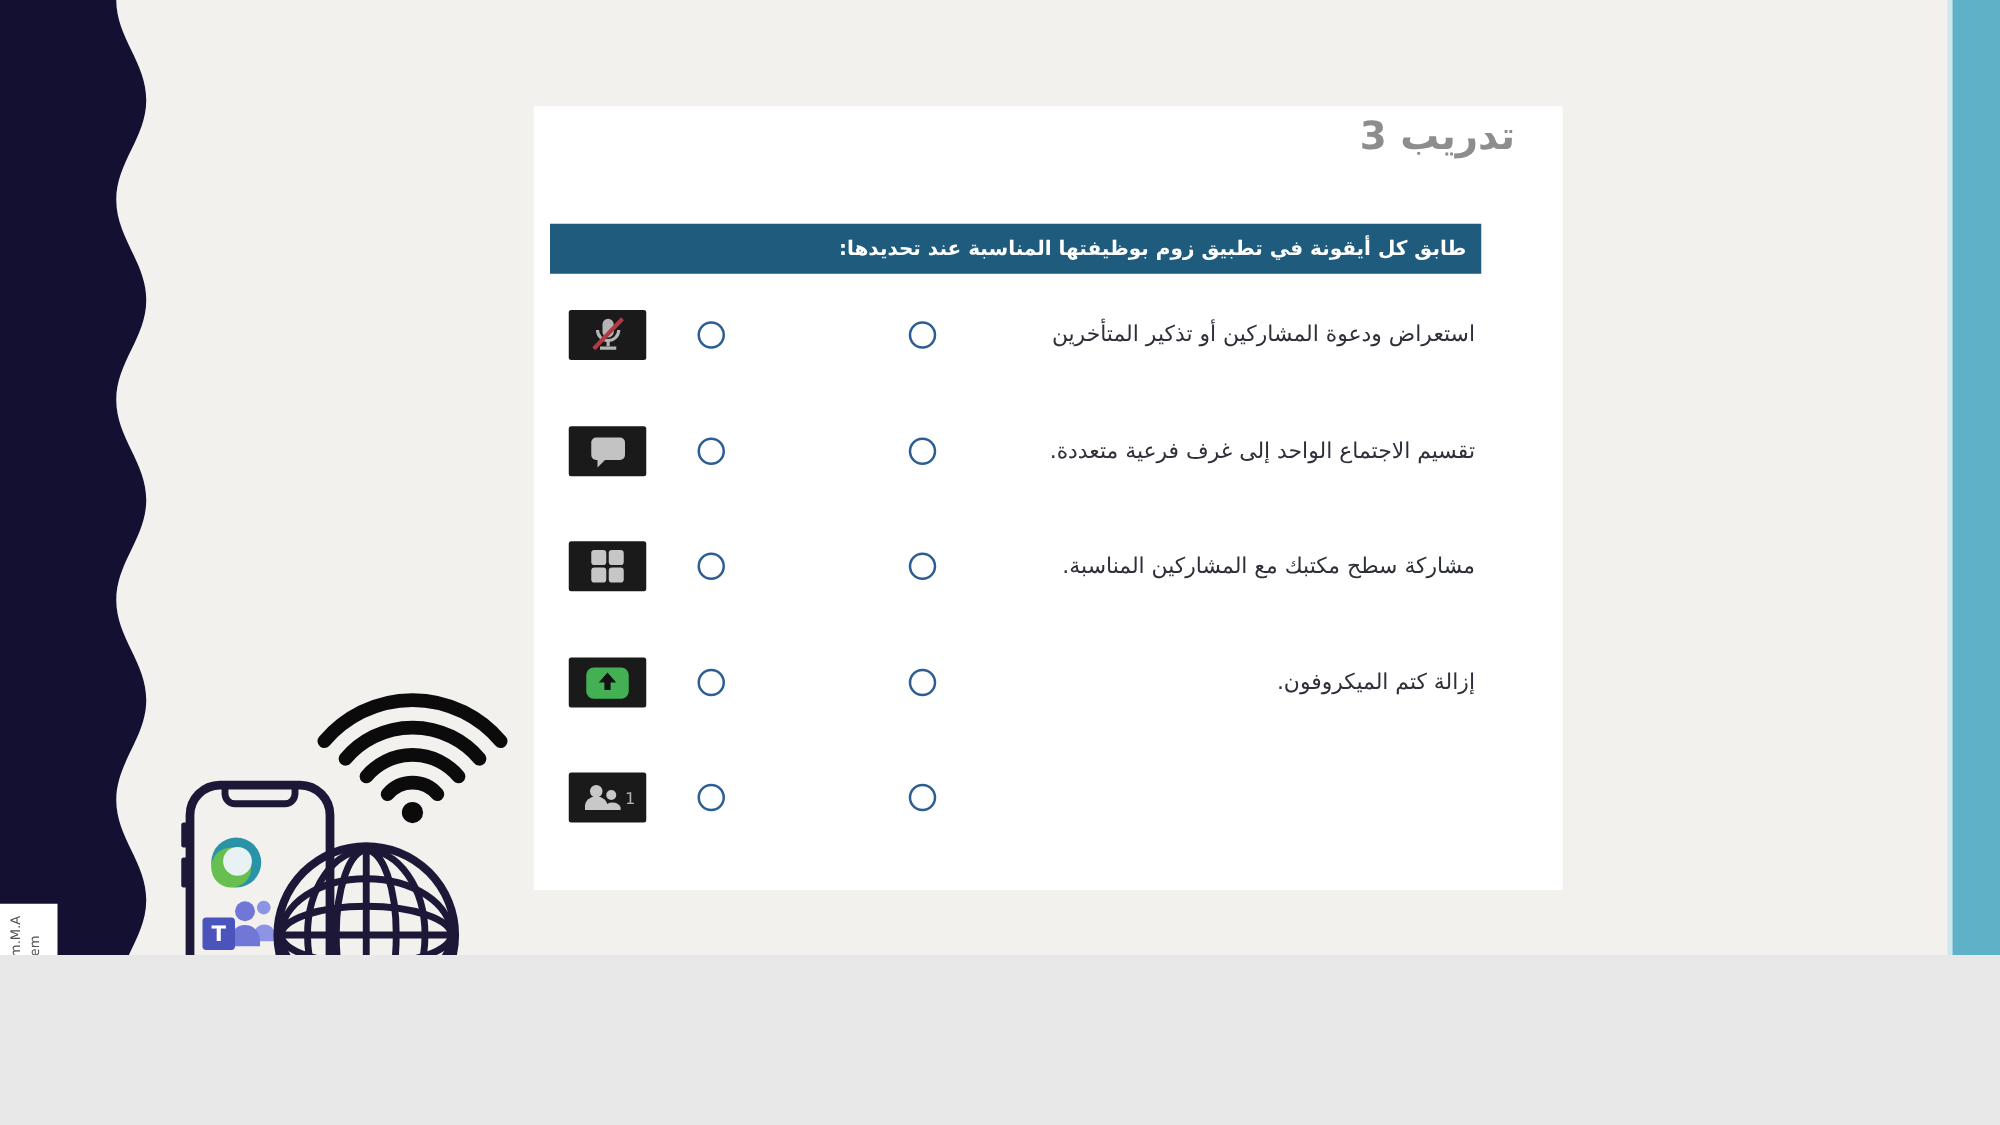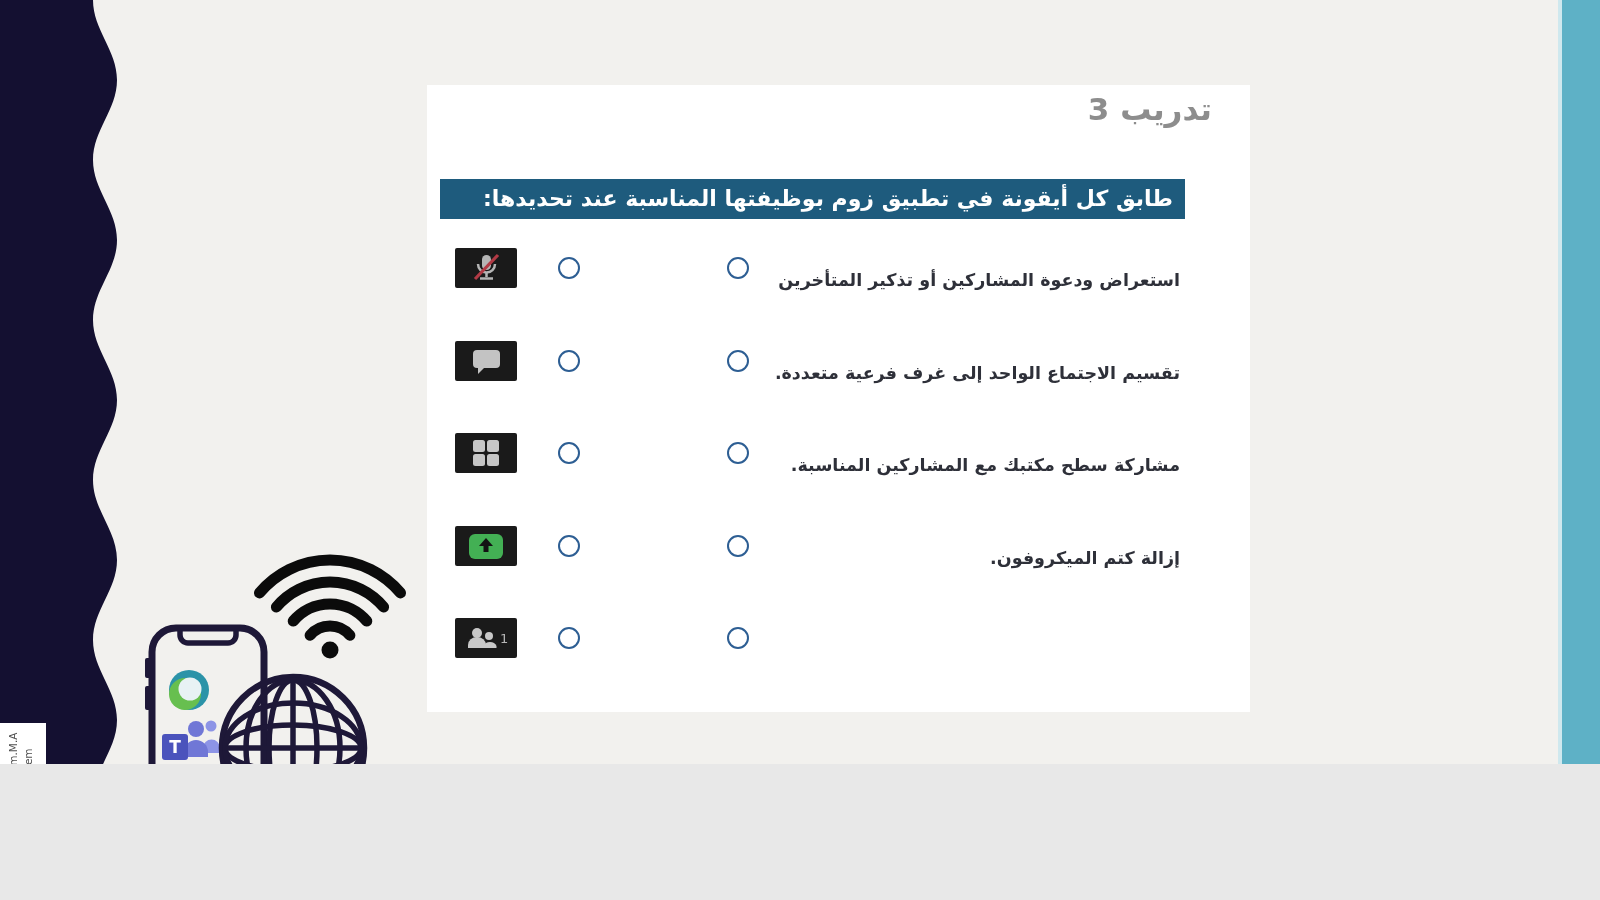--- a/index.html
+++ b/index.html
@@ -10,34 +10,34 @@
 
   
   .stripe-edge{position:absolute;top:0;right:38px;width:4px;height:900px;background:#cfe8ee;}
   .stripe{position:absolute;top:0;right:0;width:38px;height:900px;background:#5eb1c6;}
 
   
   .card{position:absolute;left:427px;top:85px;width:823px;height:627px;background:#ffffff;}
   .slide-title{position:absolute;top:6px;right:38px;margin:0;font-size:31px;font-weight:bold;
                color:#8d8d8d;direction:rtl;}
   .qbar{position:absolute;left:13px;top:94px;width:745px;height:40px;background:#1e5b7d;
-        color:#ffffff;direction:rtl;text-align:right;font-size:22px;font-weight:bold;
+        color:#ffffff;direction:rtl;text-align:right;font-size:16px;font-weight:bold;
         line-height:40px;padding:0;box-sizing:border-box;}
   .qbar span{padding:0 12px;}
   .rows{position:absolute;left:0;top:137px;width:100%;}
   .row{position:relative;height:92.5px;}
   .tile{position:absolute;left:28px;top:50%;transform:translateY(-50%);width:62px;height:40px;
         background:#1a1a1a;border-radius:2px;}
   .radio{position:absolute;top:50%;transform:translateY(-50%);width:22px;height:22px;
          border:2.5px solid #2d5e93;border-radius:50%;background:transparent;box-sizing:border-box;
          cursor:pointer;}
   .radio.r1{left:131px;}
   .radio.r2{left:300px;}
   .row-label{position:absolute;right:70px;top:50%;transform:translateY(-50%);direction:rtl;
-             font-size:17.5px;font-weight:700;color:#2e3039;white-space:nowrap;margin-top:12px;}
+             font-size:17.5px;font-weight:400;color:#2e3039;white-space:nowrap;}
 
   
   .credit-patch{position:absolute;left:0;top:723px;width:46px;height:130px;background:#ffffff;}
   .credit-text{position:absolute;left:6px;top:4px;height:78px;writing-mode:vertical-rl;
                transform:rotate(180deg);font-size:10.5px;color:#4f4f4f;line-height:15px;
                white-space:nowrap;}
   .twitter-badge{position:absolute;left:2px;top:86px;}
 </style>
 </head>
 <body>

